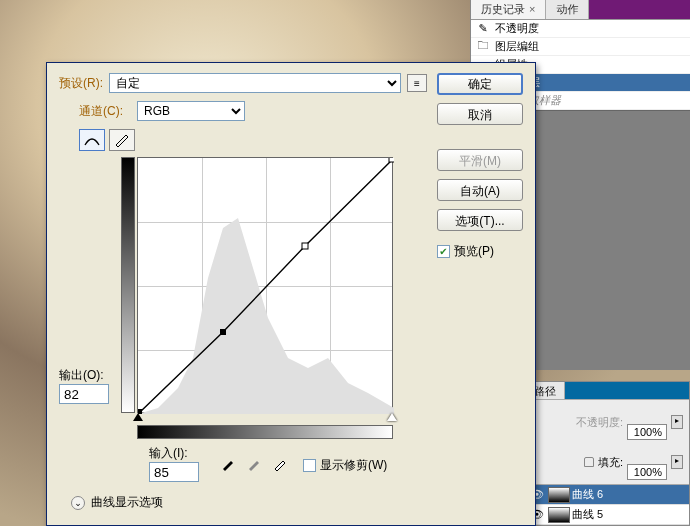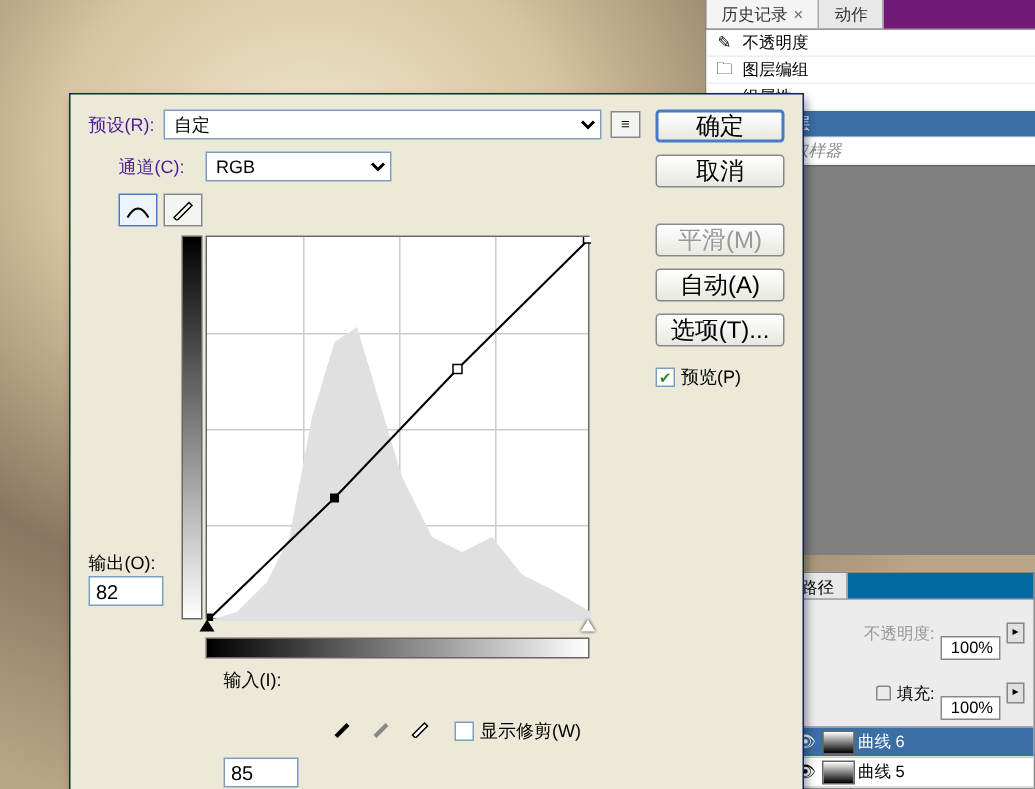--- a/index.html
+++ b/index.html
@@ -112,21 +112,21 @@
       display:flex; align-items:center; justify-content:center;
       font-weight:bold;
     }
     .dialog-body {
       padding: 10px 12px 14px 12px;
       display: flex;
       gap: 10px;
     }
     .left-col { flex:1; }
     .row { display:flex; align-items:center; gap:6px; margin-bottom:8px; }
-    .label { color:#4c1d95; }
+    .label { color:#a16207; }
     select, .select-like {
       background:#fff; border:1px solid #7b9ebd; height:20px; font-size:12px; padding:1px 2px;
     }
     .preset-sel{flex:1;}
     .tiny-btn{
       width:20px;height:18px;background:#f4f4f0;border:1px solid #888;
       display:inline-flex;align-items:center;justify-content:center;font-size:10px;
     }
     .curve-area { display:flex; gap:2px; }
     .vgrad {
@@ -151,22 +151,22 @@
     .io-block{display:flex;flex-direction:column;align-items:flex-start;margin-right:6px;}
     .num-input{width:50px;height:20px;background:#fff;border:1px solid #7b9ebd;text-align:left;padding:1px 4px;}
     .below-curve{display:flex;align-items:center;gap:14px;margin-top:6px;margin-left:16px;}
     .eyedrops{display:flex;gap:8px;}
     .eyedrop{width:18px;height:18px;display:inline-flex;align-items:center;justify-content:center;}
     .disp-opts{margin-top:12px;display:flex;align-items:center;gap:6px;margin-left:12px;}
     .chev{width:14px;height:14px;border:1px solid #888;border-radius:50%;background:#f4f4f0;display:inline-flex;align-items:center;justify-content:center;font-size:9px;}
     .right-col{width:86px;display:flex;flex-direction:column;gap:8px;align-items:stretch;}
     .btn {
       height:22px;background:linear-gradient(#fff,#e8e8e0);
-      border:1px solid #888;border-radius:3px;font-size:16px;
-      display:flex;align-items:center;justify-content:center;
+      border:1px solid #888;border-radius:3px;font-size:12px;
+      display:flex;align-items:flex-end;justify-content:center;
     }
     .btn.default{border:2px solid #4a7bc8;}
     .btn.disabled{color:#999;}
     .chk-row{display:flex;align-items:center;gap:4px;margin-top:4px;}
     .chk{width:13px;height:13px;background:#fff;border:1px solid #7b9ebd;display:inline-flex;align-items:center;justify-content:center;font-size:10px;color:#2a8a2a;}
     .toolpair{display:flex;gap:4px;margin-bottom:6px;}
     .toolbtn{width:26px;height:22px;background:#f4f4f0;border:1px solid #888;display:inline-flex;align-items:center;justify-content:center;}
     .toolbtn.active{border:1px solid #4a7bc8;background:#eef4fc;}
     .arrow-handle{position:absolute;width:0;height:0;border-left:5px solid transparent;border-right:5px solid transparent;border-bottom:8px solid #000;}
     .lock{display:inline-block;width:10px;height:10px;border:1px solid #888;border-radius:2px 2px 0 0;}
@@ -242,21 +242,21 @@
     <div class="left-col">
       <div class="row">
         <span class="label"><span>预设(R):</span></span>
         <select class="preset-sel">
           <option>自定</option>
         </select>
         <span class="tiny-btn">≡</span>
       </div>
       <div class="row" style="margin-left:20px;gap:14px;">
         <span class="label"><span>通道(C):</span></span>
-        <select style="width:124px">
+        <select style="width:108px">
           <option>RGB</option>
         </select>
       </div>
       <div class="toolpair" style="margin-left:20px;">
         <span class="toolbtn active">
           <svg width="18" height="14">
               <path d="M2 12 Q9 0 16 12" stroke="#000" fill="none" stroke-width="1.3"></path>
             </svg>
         </span>
         <span class="toolbtn">
@@ -291,21 +291,21 @@
             </div>
             <div style="position:relative;height:10px;">
               <span class="arrow-handle" style="left:-4px;"></span>
               <span class="arrow-handle" style="right:-4px;border-bottom-color:#fff;filter:drop-shadow(0 0 1px #000);"></span>
             </div>
             <div class="hgrad"></div>
           </div>
         </div>
       </div>
       <div class="below-curve">
-        <div class="io-block" style="margin-left:74px;gap:43px;">
+        <div class="io-block" style="margin-left:74px;">
           <span>输入(I):</span>
           <input class="num-input" value="85" style="">
         </div>
         <div class="eyedrops">
           <span class="eyedrop">
               <svg width="14" height="14">
                 <path d="M2 12 L10 4 L12 6 L4 14 Z" fill="#000"></path>
               </svg>
             </span>
           <span class="eyedrop">

